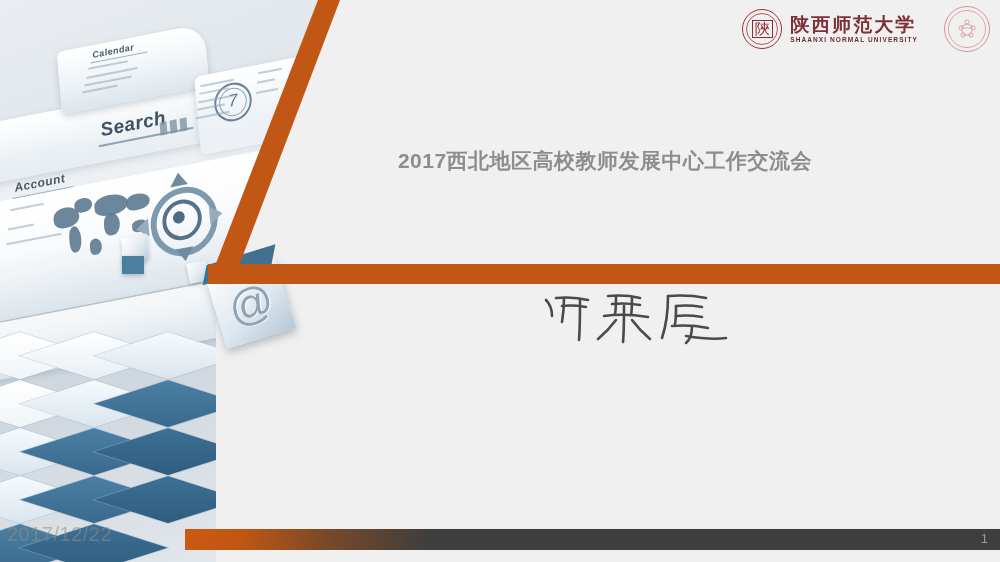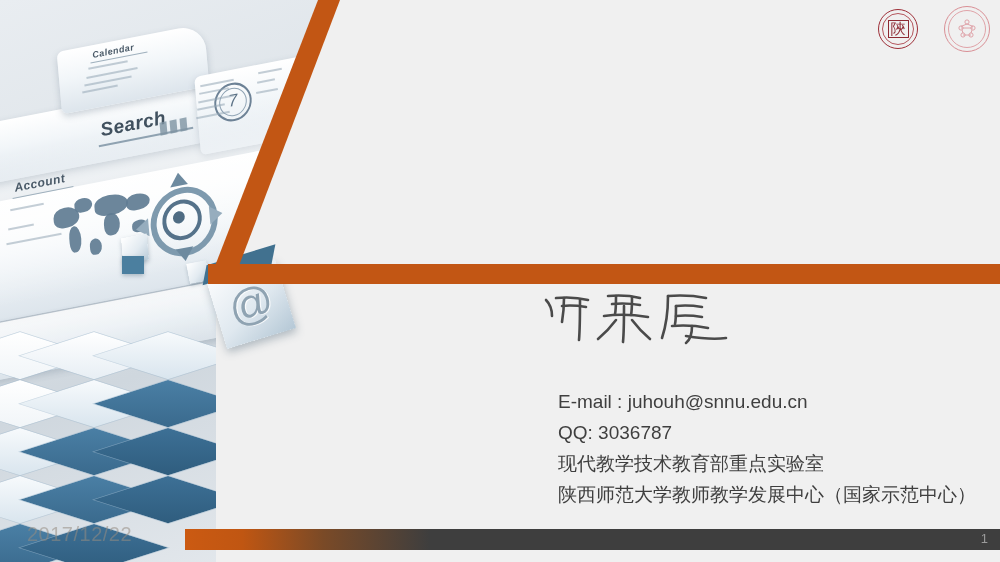--- a/index.html
+++ b/index.html
@@ -366,21 +366,21 @@
     background: linear-gradient(90deg, #cb5a12 0%, #c05612 7%, #7a4a27 17%, #3e3e3e 30%, #3e3e3e 100%);
   }
   .page-num {
     position: absolute;
     right: 12px; top: 531px;
     font-size: 13px;
     color: #9a9a9a;
   }
   .date-stamp {
     position: absolute;
-    left: 27px; top: 523px;
+    left: 7px; top: 523px;
     font-size: 20px;
     color: rgba(150,140,130,.55);
     letter-spacing: .5px;
   }
 </style>
 </head>
 <body>
 
 <div id="slide">
 
@@ -483,36 +483,41 @@
 
     <polygon points="318,0 340,0 232,284 208,284" fill="#c25614"></polygon>
 
     <rect x="208" y="264" width="792" height="20" fill="#c25614"></rect>
   </svg>
 
   <div class="logos">
     <div class="snnu-logo">
       <div class="seal">
         <span class="seal-char">陝</span>
+      </div>
+      <div class="snnu-text">
+        <span class="snnu-cn">陕西师范大学</span>
+        <span class="snnu-en">SHAANXI NORMAL UNIVERSITY</span>
       </div>
     </div>
     <div class="lab-seal">
       <svg width="30" height="30" viewBox="0 0 30 30" aria-hidden="true">
         <g stroke="#dc9aa0" stroke-width="0.9" fill="none">
           <circle cx="15" cy="8" r="2.1"></circle>
           <circle cx="9" cy="14" r="2.1"></circle>
           <circle cx="21" cy="14" r="2.1"></circle>
           <circle cx="11" cy="21" r="2.1"></circle>
           <circle cx="19" cy="21" r="2.1"></circle>
           <path d="M15 10 L9 12.4 M15 10 L21 12.4 M10 16 L11 19 M20 16 L19 19 M11 21 L19 21 M9 14 L21 14"></path>
         </g>
       </svg>
     </div>
   </div>
 
+  <div class="subtitle">2017西北地区高校教师发展中心工作交流会</div>
 
   <div class="signature">
     <svg width="230" height="62" viewBox="0 0 230 62" aria-hidden="true">
       <g fill="none" stroke="#4a4a4a" stroke-width="2.6" stroke-linecap="round" stroke-linejoin="round">
 
         <path d="M10 14 C 14 18, 16 24, 16 30"></path>
         <path d="M20 12 C 30 11, 44 12, 52 14"></path>
         <path d="M26 20 C 34 19, 44 20, 50 21"></path>
         <path d="M28 12 C 28 22, 27 30, 26 36"></path>
         <path d="M44 14 C 44 28, 44 42, 43 54"></path>
@@ -531,24 +536,18 @@
         <path d="M140 20 C 150 19, 160 20, 166 21"></path>
         <path d="M140 30 C 150 29, 160 30, 166 31"></path>
         <path d="M140 20 C 140 28, 140 34, 139 38"></path>
         <path d="M136 40 C 148 39, 162 40, 172 42"></path>
         <path d="M156 40 C 156 48, 154 54, 150 57"></path>
         <path d="M150 50 C 162 52, 176 54, 190 52"></path>
       </g>
     </svg>
   </div>
 
-  <div class="contact">
-    <div>E-mail : juhouh@snnu.edu.cn</div>
-    <div>QQ: 3036787</div>
-    <div>现代教学技术教育部重点实验室</div>
-    <div>陕西师范大学教师教学发展中心（国家示范中心）</div>
-  </div>
 
   <div class="footer-bar"></div>
   <div class="date-stamp">2017/12/22</div>
   <div class="page-num">1</div>
 
 </div>
 
 </body></html>

